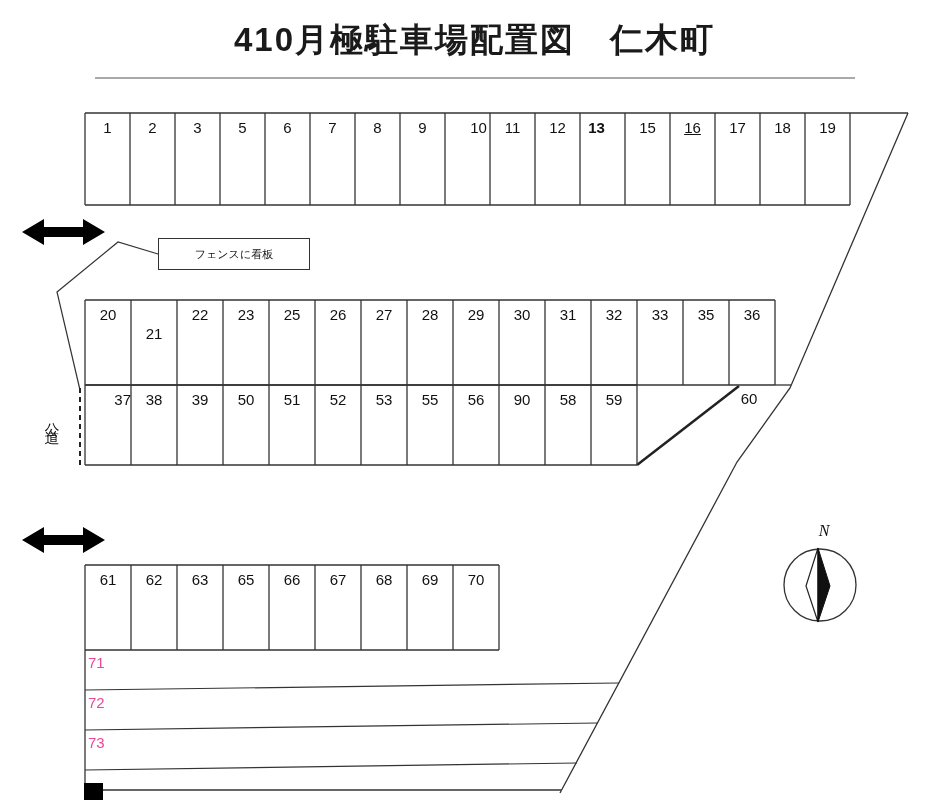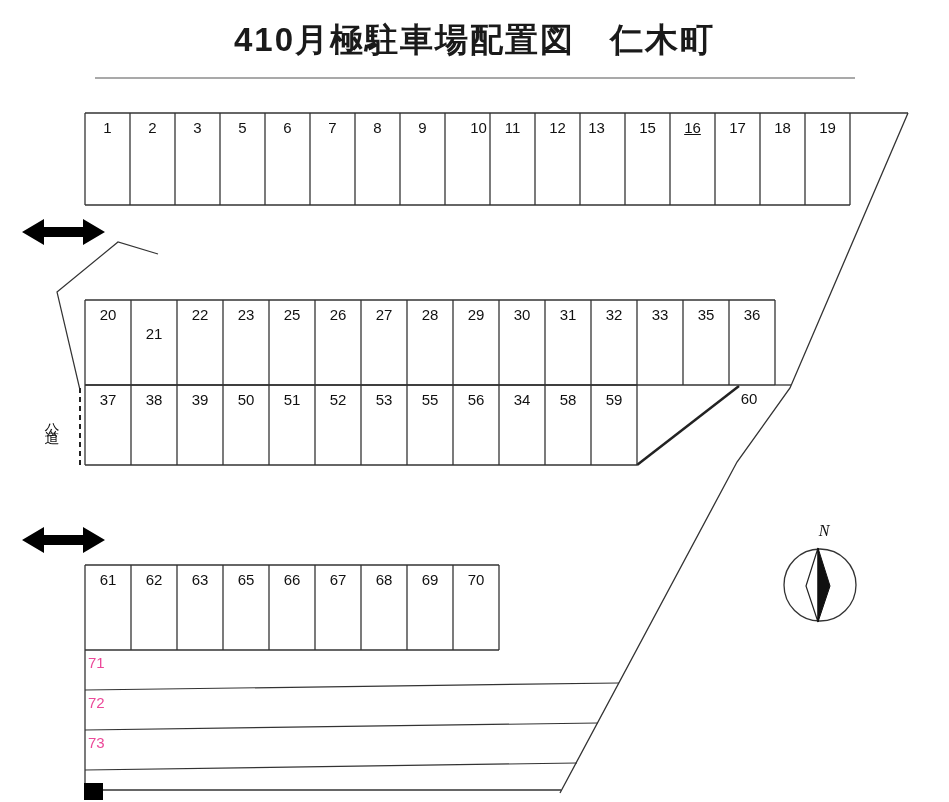--- a/index.html
+++ b/index.html
@@ -146,64 +146,65 @@
       <div class="space-num" style="left: 130px; top: 120px; width: 45px;">2</div>
       <div class="space-num" style="left: 175px; top: 120px; width: 45px;">3</div>
       <div class="space-num" style="left: 220px; top: 120px; width: 45px;">5</div>
       <div class="space-num" style="left: 265px; top: 120px; width: 45px;">6</div>
       <div class="space-num" style="left: 310px; top: 120px; width: 45px;">7</div>
       <div class="space-num" style="left: 355px; top: 120px; width: 45px;">8</div>
       <div class="space-num" style="left: 400px; top: 120px; width: 45px;">9</div>
       <div class="space-num" style="left: 445px; top: 120px; width: 67px;">10</div>
       <div class="space-num" style="left: 490px; top: 120px; width: 45px;">11</div>
       <div class="space-num" style="left: 535px; top: 120px; width: 45px;">12</div>
-      <div class="space-num" style="left: 580px; top: 120px; width: 33px;">13</div>
+      <div class="space-num" style="left: 580px; top: 120px; width: 33px; font-weight: bold;">13</div>
       <div class="space-num" style="left: 625px; top: 120px; width: 45px;">15</div>
       <div class="space-num" style="left: 670px; top: 120px; width: 45px; text-decoration: underline;">16</div>
       <div class="space-num" style="left: 715px; top: 120px; width: 45px;">17</div>
       <div class="space-num" style="left: 760px; top: 120px; width: 45px;">18</div>
       <div class="space-num" style="left: 805px; top: 120px; width: 45px;">19</div>
       <div class="space-num" style="left: 85px; top: 307px; width: 46px;">20</div>
       <div class="space-num" style="left: 131px; top: 307px; width: 46px; margin-top: 19px;">21</div>
       <div class="space-num" style="left: 177px; top: 307px; width: 46px;">22</div>
       <div class="space-num" style="left: 223px; top: 307px; width: 46px;">23</div>
       <div class="space-num" style="left: 269px; top: 307px; width: 46px;">25</div>
       <div class="space-num" style="left: 315px; top: 307px; width: 46px;">26</div>
       <div class="space-num" style="left: 361px; top: 307px; width: 46px;">27</div>
       <div class="space-num" style="left: 407px; top: 307px; width: 46px;">28</div>
       <div class="space-num" style="left: 453px; top: 307px; width: 46px;">29</div>
       <div class="space-num" style="left: 499px; top: 307px; width: 46px;">30</div>
       <div class="space-num" style="left: 545px; top: 307px; width: 46px;">31</div>
       <div class="space-num" style="left: 591px; top: 307px; width: 46px;">32</div>
       <div class="space-num" style="left: 637px; top: 307px; width: 46px;">33</div>
       <div class="space-num" style="left: 683px; top: 307px; width: 46px;">35</div>
       <div class="space-num" style="left: 729px; top: 307px; width: 46px;">36</div>
-      <div class="space-num" style="left: 85px; top: 392px; width: 46px;">37</div>
+      <div class="space-num" style="left: 85px; top: 392px; width: 46px; text-align: right;">37</div>
       <div class="space-num" style="left: 131px; top: 392px; width: 46px;">38</div>
       <div class="space-num" style="left: 177px; top: 392px; width: 46px;">39</div>
       <div class="space-num" style="left: 223px; top: 392px; width: 46px;">50</div>
       <div class="space-num" style="left: 269px; top: 392px; width: 46px;">51</div>
       <div class="space-num" style="left: 315px; top: 392px; width: 46px;">52</div>
       <div class="space-num" style="left: 361px; top: 392px; width: 46px;">53</div>
       <div class="space-num" style="left: 407px; top: 392px; width: 46px;">55</div>
       <div class="space-num" style="left: 453px; top: 392px; width: 46px;">56</div>
-      <div class="space-num" style="left: 499px; top: 392px; width: 46px;">34</div>
+      <div class="space-num" style="left: 499px; top: 392px; width: 46px;">90</div>
       <div class="space-num" style="left: 545px; top: 392px; width: 46px;">58</div>
       <div class="space-num" style="left: 591px; top: 392px; width: 46px;">59</div>
       <div class="space-num" style="left: 85px; top: 572px; width: 46px;">61</div>
       <div class="space-num" style="left: 131px; top: 572px; width: 46px;">62</div>
       <div class="space-num" style="left: 177px; top: 572px; width: 46px;">63</div>
       <div class="space-num" style="left: 223px; top: 572px; width: 46px;">65</div>
       <div class="space-num" style="left: 269px; top: 572px; width: 46px;">66</div>
       <div class="space-num" style="left: 315px; top: 572px; width: 46px;">67</div>
       <div class="space-num" style="left: 361px; top: 572px; width: 46px;">68</div>
       <div class="space-num" style="left: 407px; top: 572px; width: 46px;">69</div>
       <div class="space-num" style="left: 453px; top: 572px; width: 46px;">70</div>
     </div>
 
+  <div class="fence-box">フェンスに看板</div>
 
   <div class="road-label">公道</div>
 
   <div class="north-label">N</div>
 
   <div class="space-num" style="left:726px;top:391px;width:46px;">60</div>
 
   <div class="strip-num" style="left:88px;top:655px;">71</div>
   <div class="strip-num" style="left:88px;top:695px;">72</div>
   <div class="strip-num" style="left:88px;top:735px;">73</div>

